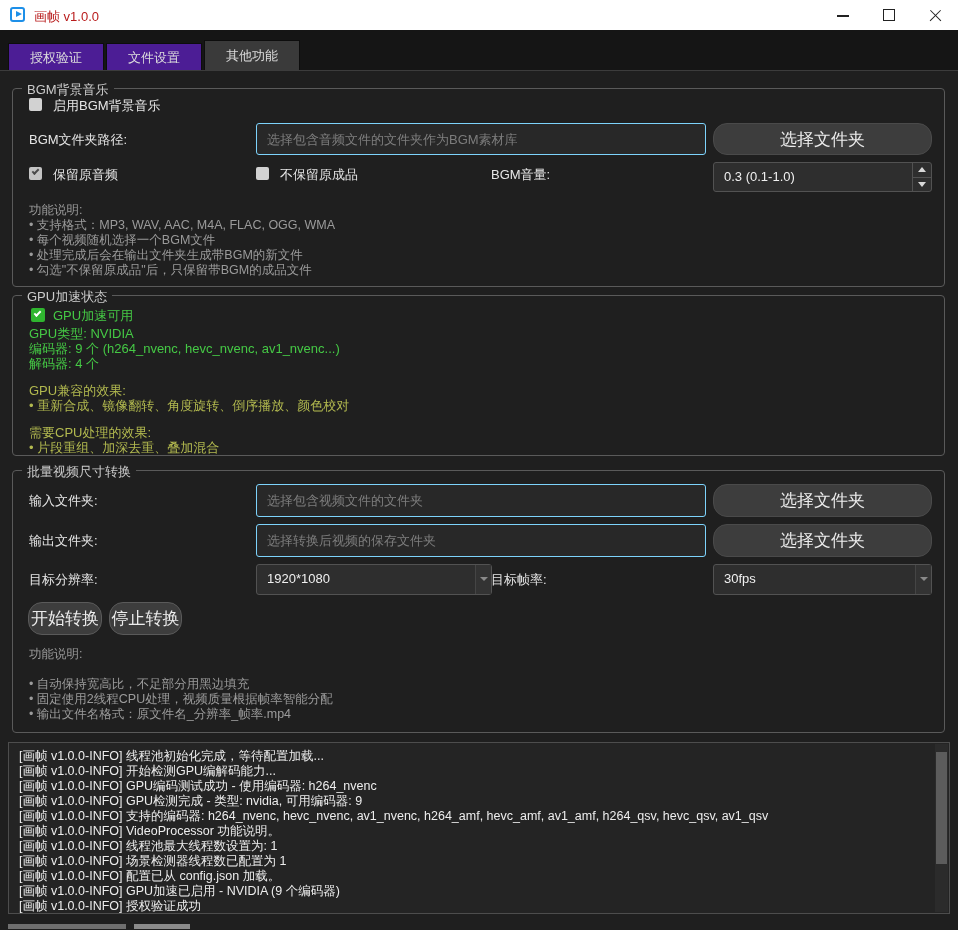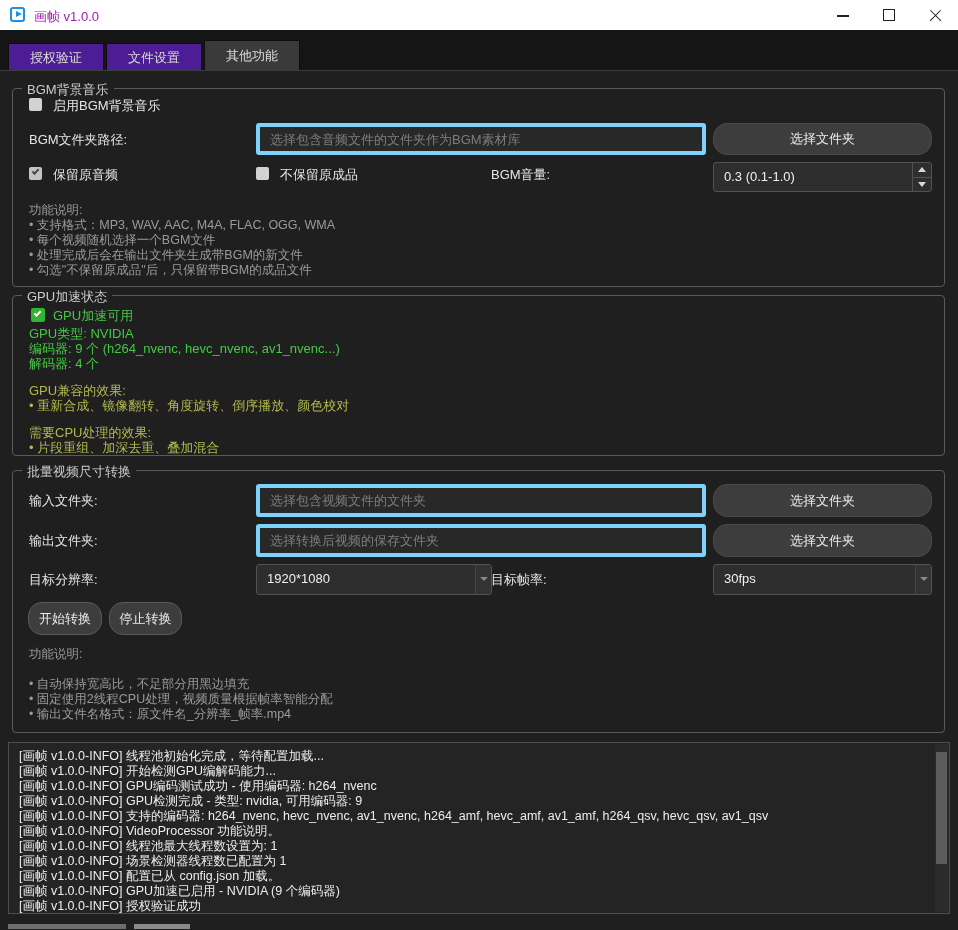--- a/index.html
+++ b/index.html
@@ -8,45 +8,45 @@
     position:relative; background:#1f1f1f; overflow:hidden;
     font-family:"Liberation Sans","DejaVu Sans",sans-serif;
     color:#e6e6e6; font-size:13px;
   }
   
   .titlebar { position:absolute; left:0; top:0; width:958px; height:30px; background:#ffffff; }
   .app-icon { position:absolute; left:10px; top:7px; width:15px; height:15px;
     border:2px solid #1d8fe8; border-radius:3px; }
   .app-icon .play { position:absolute; right:1px; top:2px; width:0; height:0;
     border-top:3.5px solid transparent; border-bottom:3.5px solid transparent; border-left:6px solid #1d8fe8; }
-  .title-text { position:absolute; left:34px; top:8px; color:#a21caf; font-size:13px; }
+  .title-text { position:absolute; left:34px; top:8px; color:#b91c1c; font-size:13px; }
   .win-btn { position:absolute; top:0; width:46px; height:30px; }
   .win-btn.min  { left:820px; } .win-btn.max { left:866px; } .win-btn.close { left:912px; }
   .glyph-min { position:absolute; left:17px; top:15px; width:12px; height:1.5px; background:#222; }
   .glyph-max { position:absolute; left:17px; top:9px; width:12px; height:12px; border:1.2px solid #222; }
   .glyph-x1,.glyph-x2 { position:absolute; left:16px; top:14.5px; width:15px; height:1.4px; background:#222; }
   .glyph-x1 { transform:rotate(45deg);} .glyph-x2 { transform:rotate(-45deg);}
   
   .topstrip { position:absolute; left:0; top:30px; width:958px; height:41px; background:#151515; }
   .tabline  { position:absolute; left:0; top:70px; width:958px; height:1px; background:#3c3c3c; }
   .tabs { position:absolute; left:8px; top:40px; height:31px; display:flex; align-items:flex-end; gap:2px; }
   .tab { height:28px; padding:0 21px; display:flex; align-items:center;
     background:#4c1d95; color:#dcdcdc; font-size:13px; border:1px solid #0d0d0d; border-bottom:none; }
   .tab.active { height:31px; background:#3a3a3a; }
   
   .group { position:absolute; border:1px solid #5a5a5a; border-radius:4px; }
   .group-title { position:absolute; top:-8px; left:9px; background:#1f1f1f; padding:0 5px;
     color:#cccccc; font-size:13px; }
   
   .lbl { position:absolute; color:#e6e6e6; font-size:13px; white-space:nowrap;text-align:center; }
-  .tinput { position:absolute; background:#282828; border:4px solid #7dd3fc; border-radius:3px;
+  .tinput { position:absolute; background:#282828; border:1px solid #7dd3fc; border-radius:3px;
     color:#e8e8e8; font-size:13px; padding:0 10px; font-family:inherit; outline:none; }
   .tinput::placeholder { color:#7d7d7d; opacity:1; }
   .btn { position:absolute; background:#3d3d3d; border:1px solid #4a4a4a; border-radius:14px;
-    color:#ececec; font-size:13px; display:flex; align-items:center; justify-content:center; cursor:default; }
+    color:#ececec; font-size:17px; display:flex; align-items:center; justify-content:center; cursor:default; }
   .btn.bordered { border:1px solid #5a5a5a; }
   .cb { position:absolute; width:13px; height:13px; border-radius:2px; background:#d2d2d2; }
   .cb .tick { position:absolute; left:2.5px; top:2px; width:7px; height:4px;
     border-left:2px solid #4a4a4a; border-bottom:2px solid #4a4a4a; transform:rotate(-45deg); }
   .cb.green { background:#2fb52f; width:14px; height:14px; }
   .cb.green .tick { border-color:#ffffff; left:3px; top:2.5px; }
   .note { position:absolute; color:#9b9b9b; font-size:12.5px; white-space:nowrap; }
   .gtxt { position:absolute; font-size:13px; white-space:nowrap; }
   .spin { position:absolute; background:#2e2e2e; border:1px solid #525252; border-radius:3px;
     color:#f0f0f0; font-size:13px; }

